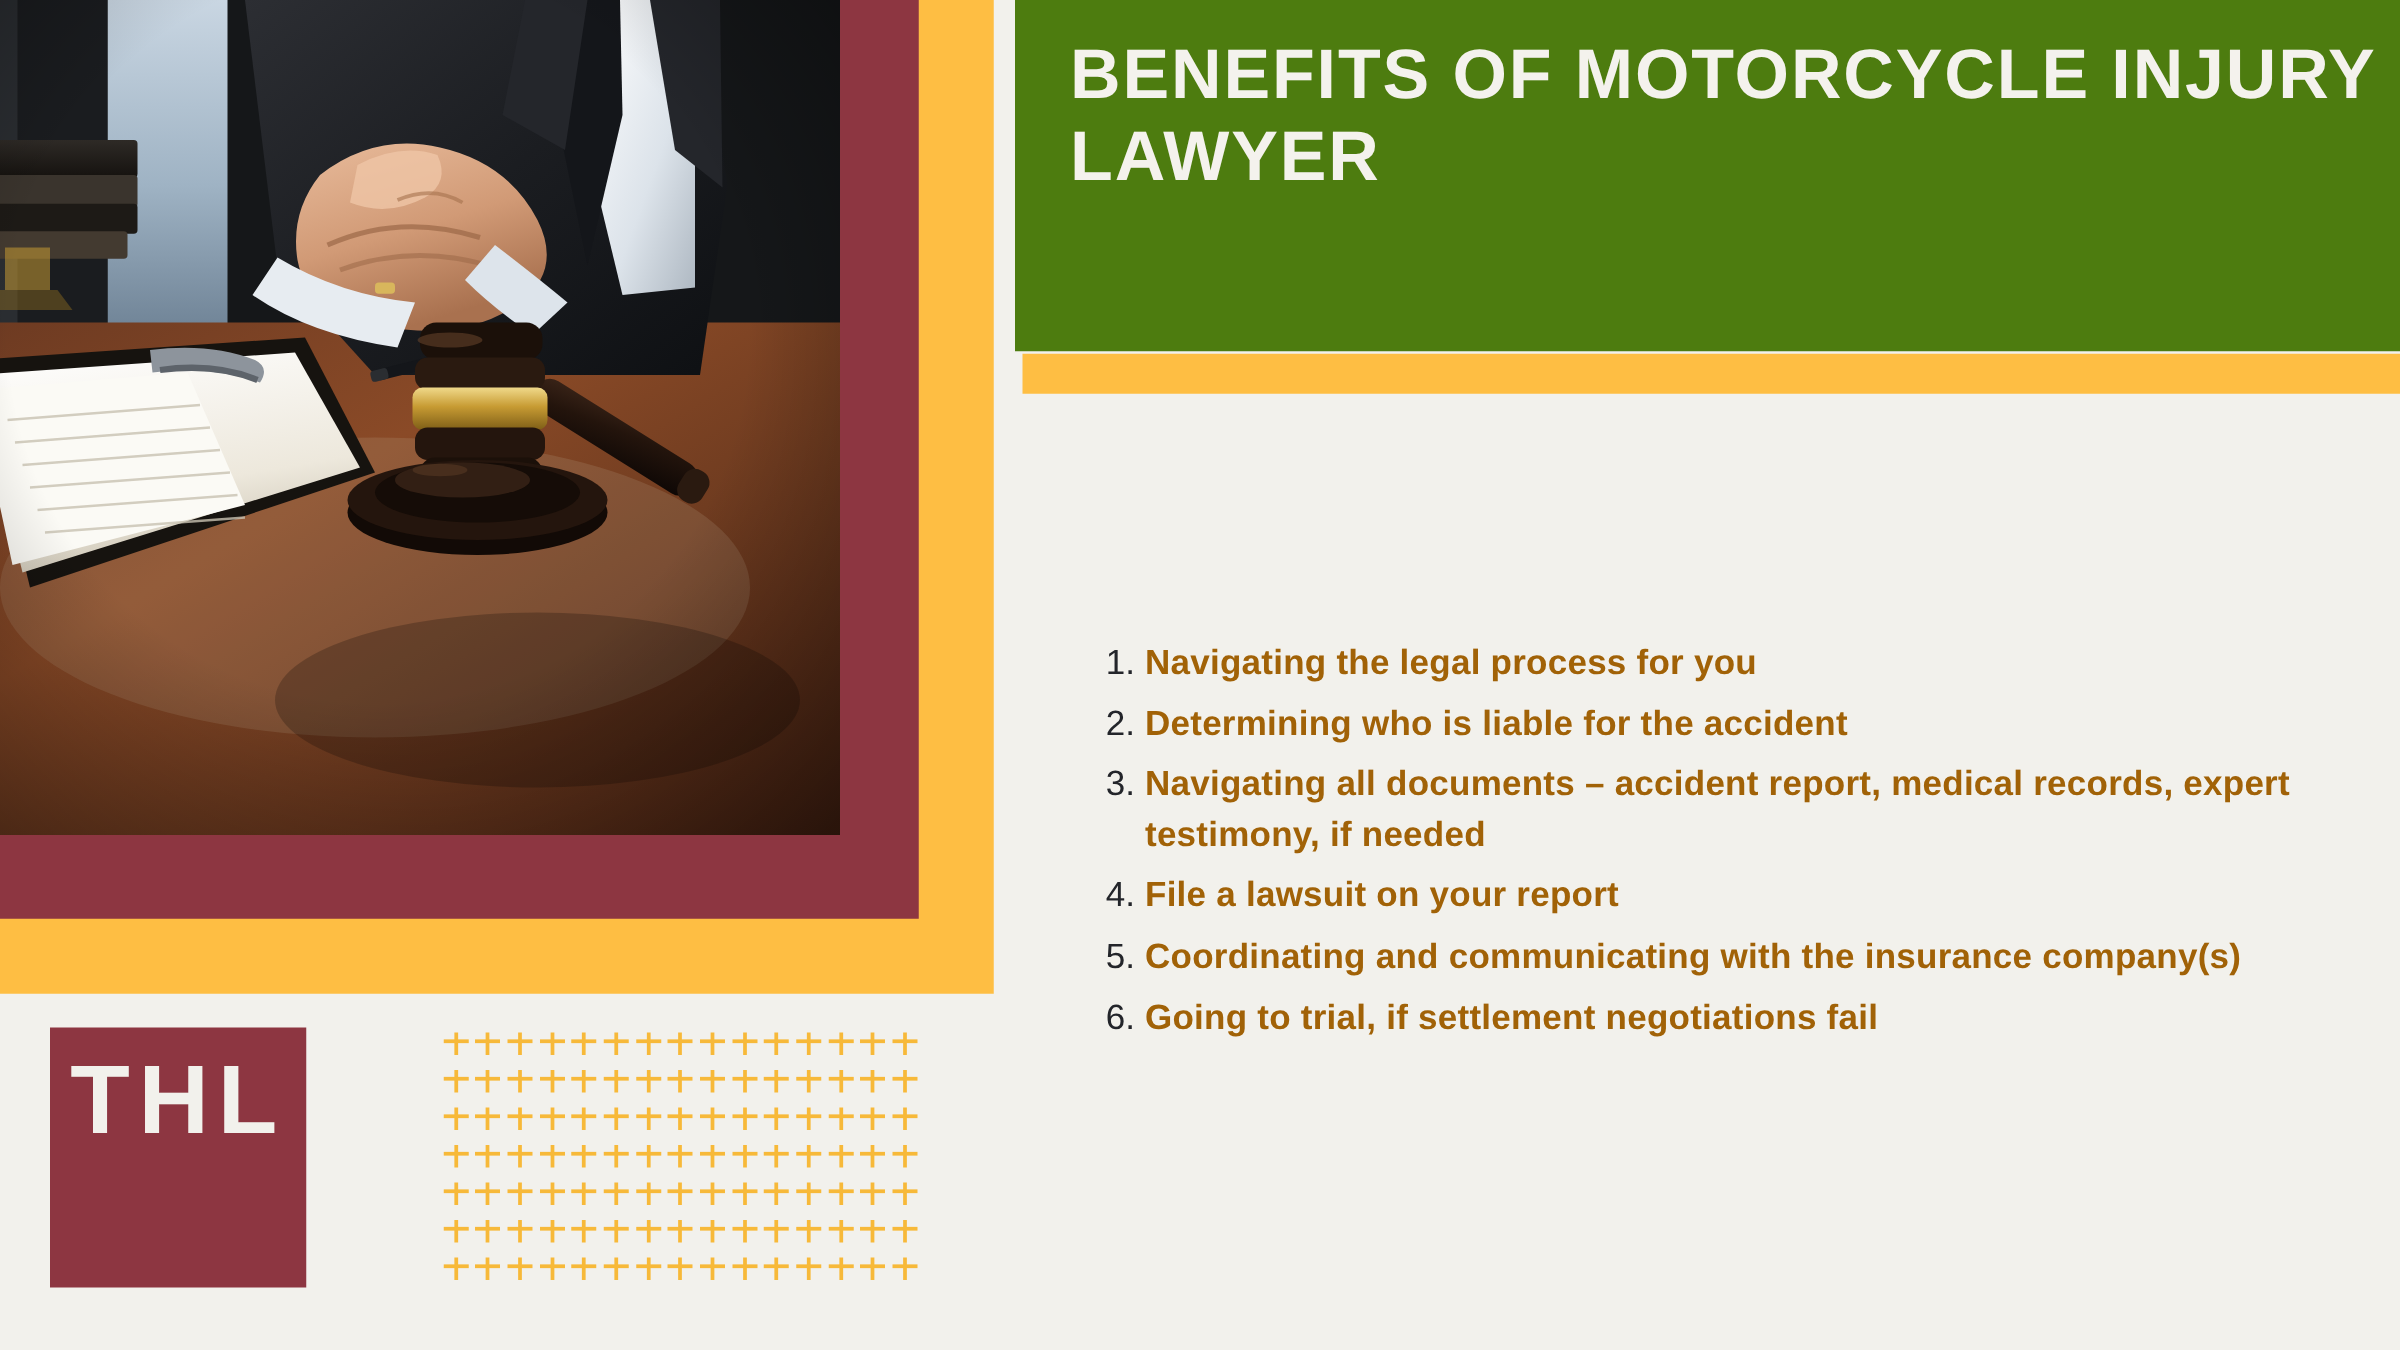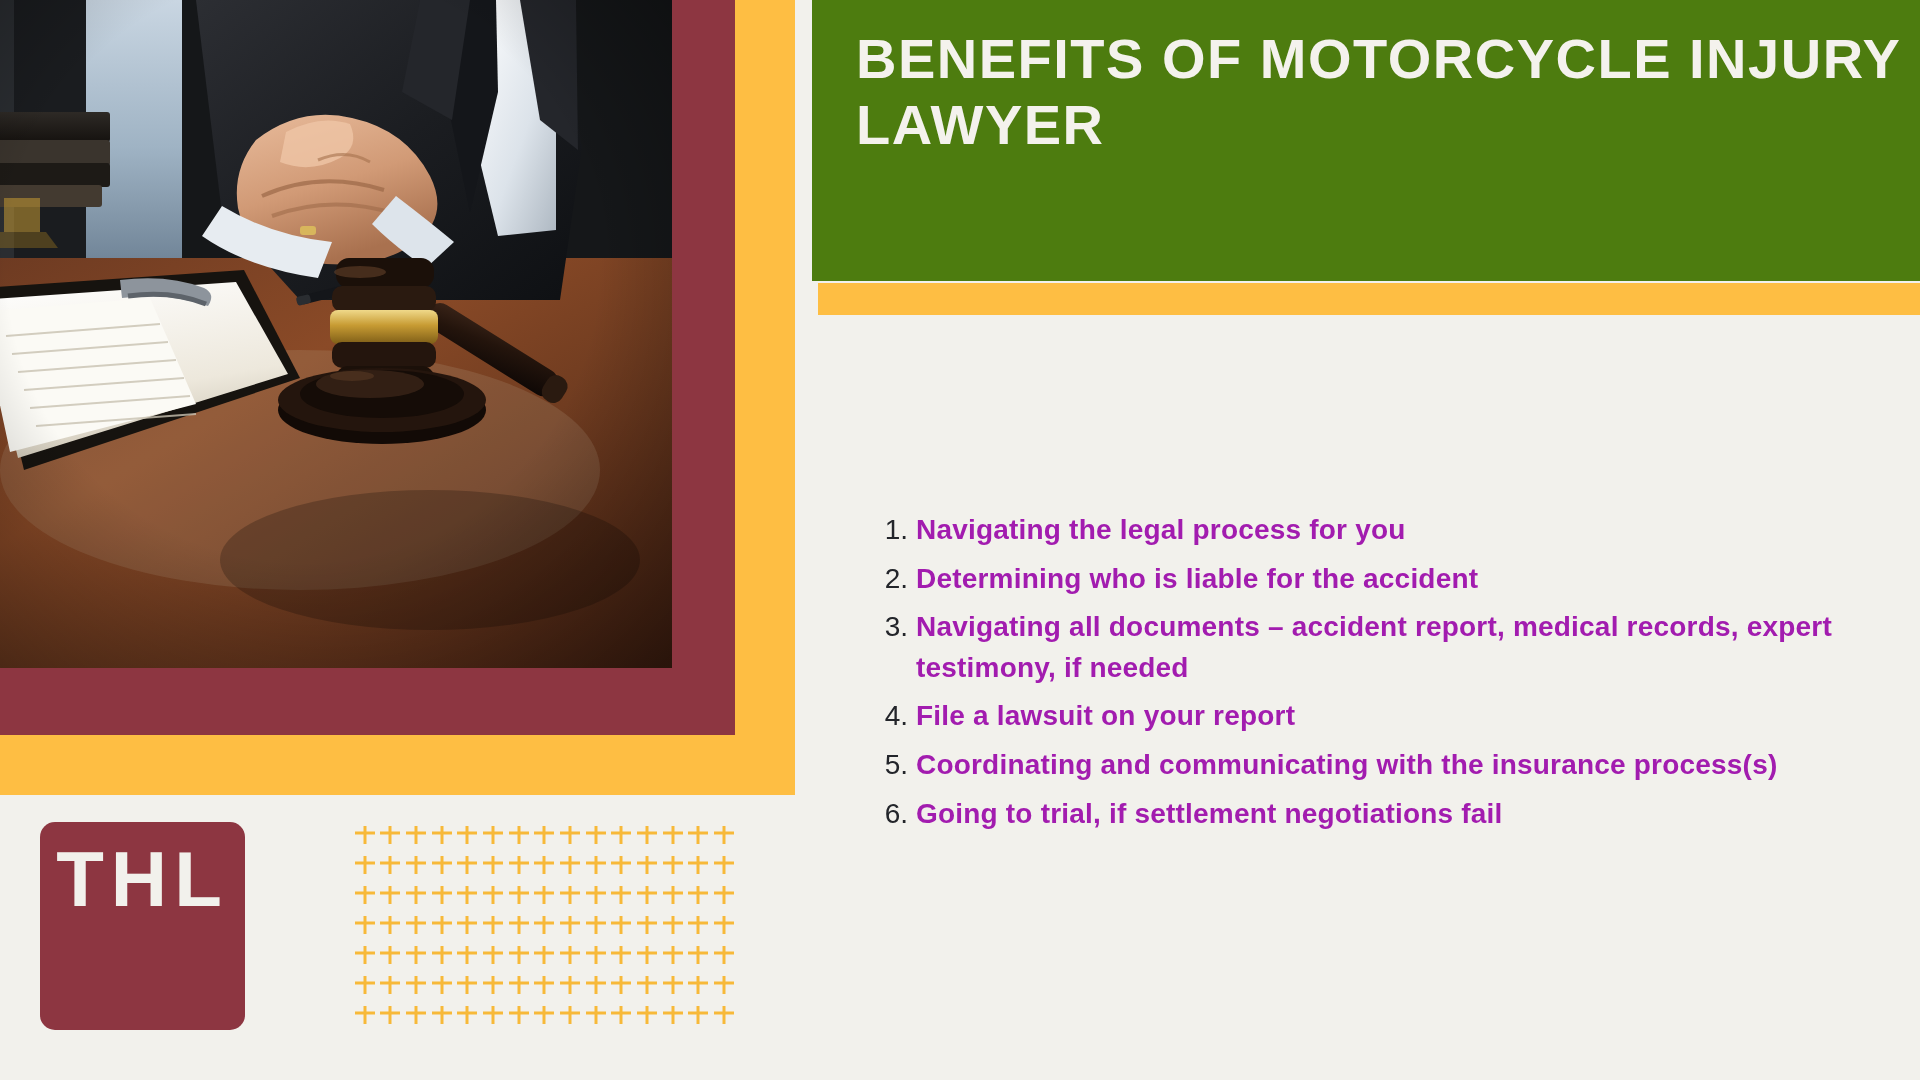--- a/index.html
+++ b/index.html
@@ -31,21 +31,20 @@
     position:absolute; left:0; top:0; width:672px; height:668px;
     overflow:hidden;
     background:#2b1d14;
   }
   .photo-canvas{ position:absolute; inset:0; }
 
   
   #thl-logo{
     position:absolute; left:40px; top:822px; width:205px; height:208px;
     background:#8D3641;
-    border-radius:15px;
   }
   #thl-logo .thl-text{
     position:absolute; left:0; top:18px; width:100%;
     text-align:center;
     color:#F2F1EC;
     font-family:"Liberation Sans", sans-serif;
     font-weight:bold;
     font-size:78px;
     letter-spacing:7px;
     line-height:1;
@@ -118,21 +117,21 @@
     padding-right:8px;
     color:#23252A;
   }
   #benefits-list .item-text{
     flex:1 1 auto;
     font-family:"Liberation Sans", sans-serif;
     font-weight:bold;
     font-size:28px;
     line-height:1.45;
     letter-spacing:0.2px;
-    color:#a21caf;
+    color:#a16207;
   }
 </style>
 </head>
 <body>
 
 <div id="left-panel">
 
   <div class="block-yellow"></div>
   <div class="block-maroon"></div>
 
@@ -409,20 +408,20 @@
       <li>
         <span class="num">3.</span>
         <span class="item-text">Navigating all documents – accident report, medical records, expert testimony, if needed</span>
       </li>
       <li>
         <span class="num">4.</span>
         <span class="item-text">File a lawsuit on your report</span>
       </li>
       <li>
         <span class="num">5.</span>
-        <span class="item-text">Coordinating and communicating with the insurance process(s)</span>
+        <span class="item-text">Coordinating and communicating with the insurance company(s)</span>
       </li>
       <li>
         <span class="num">6.</span>
         <span class="item-text">Going to trial, if settlement negotiations fail</span>
       </li>
     </ol>
 </div>
 
 </body></html>

